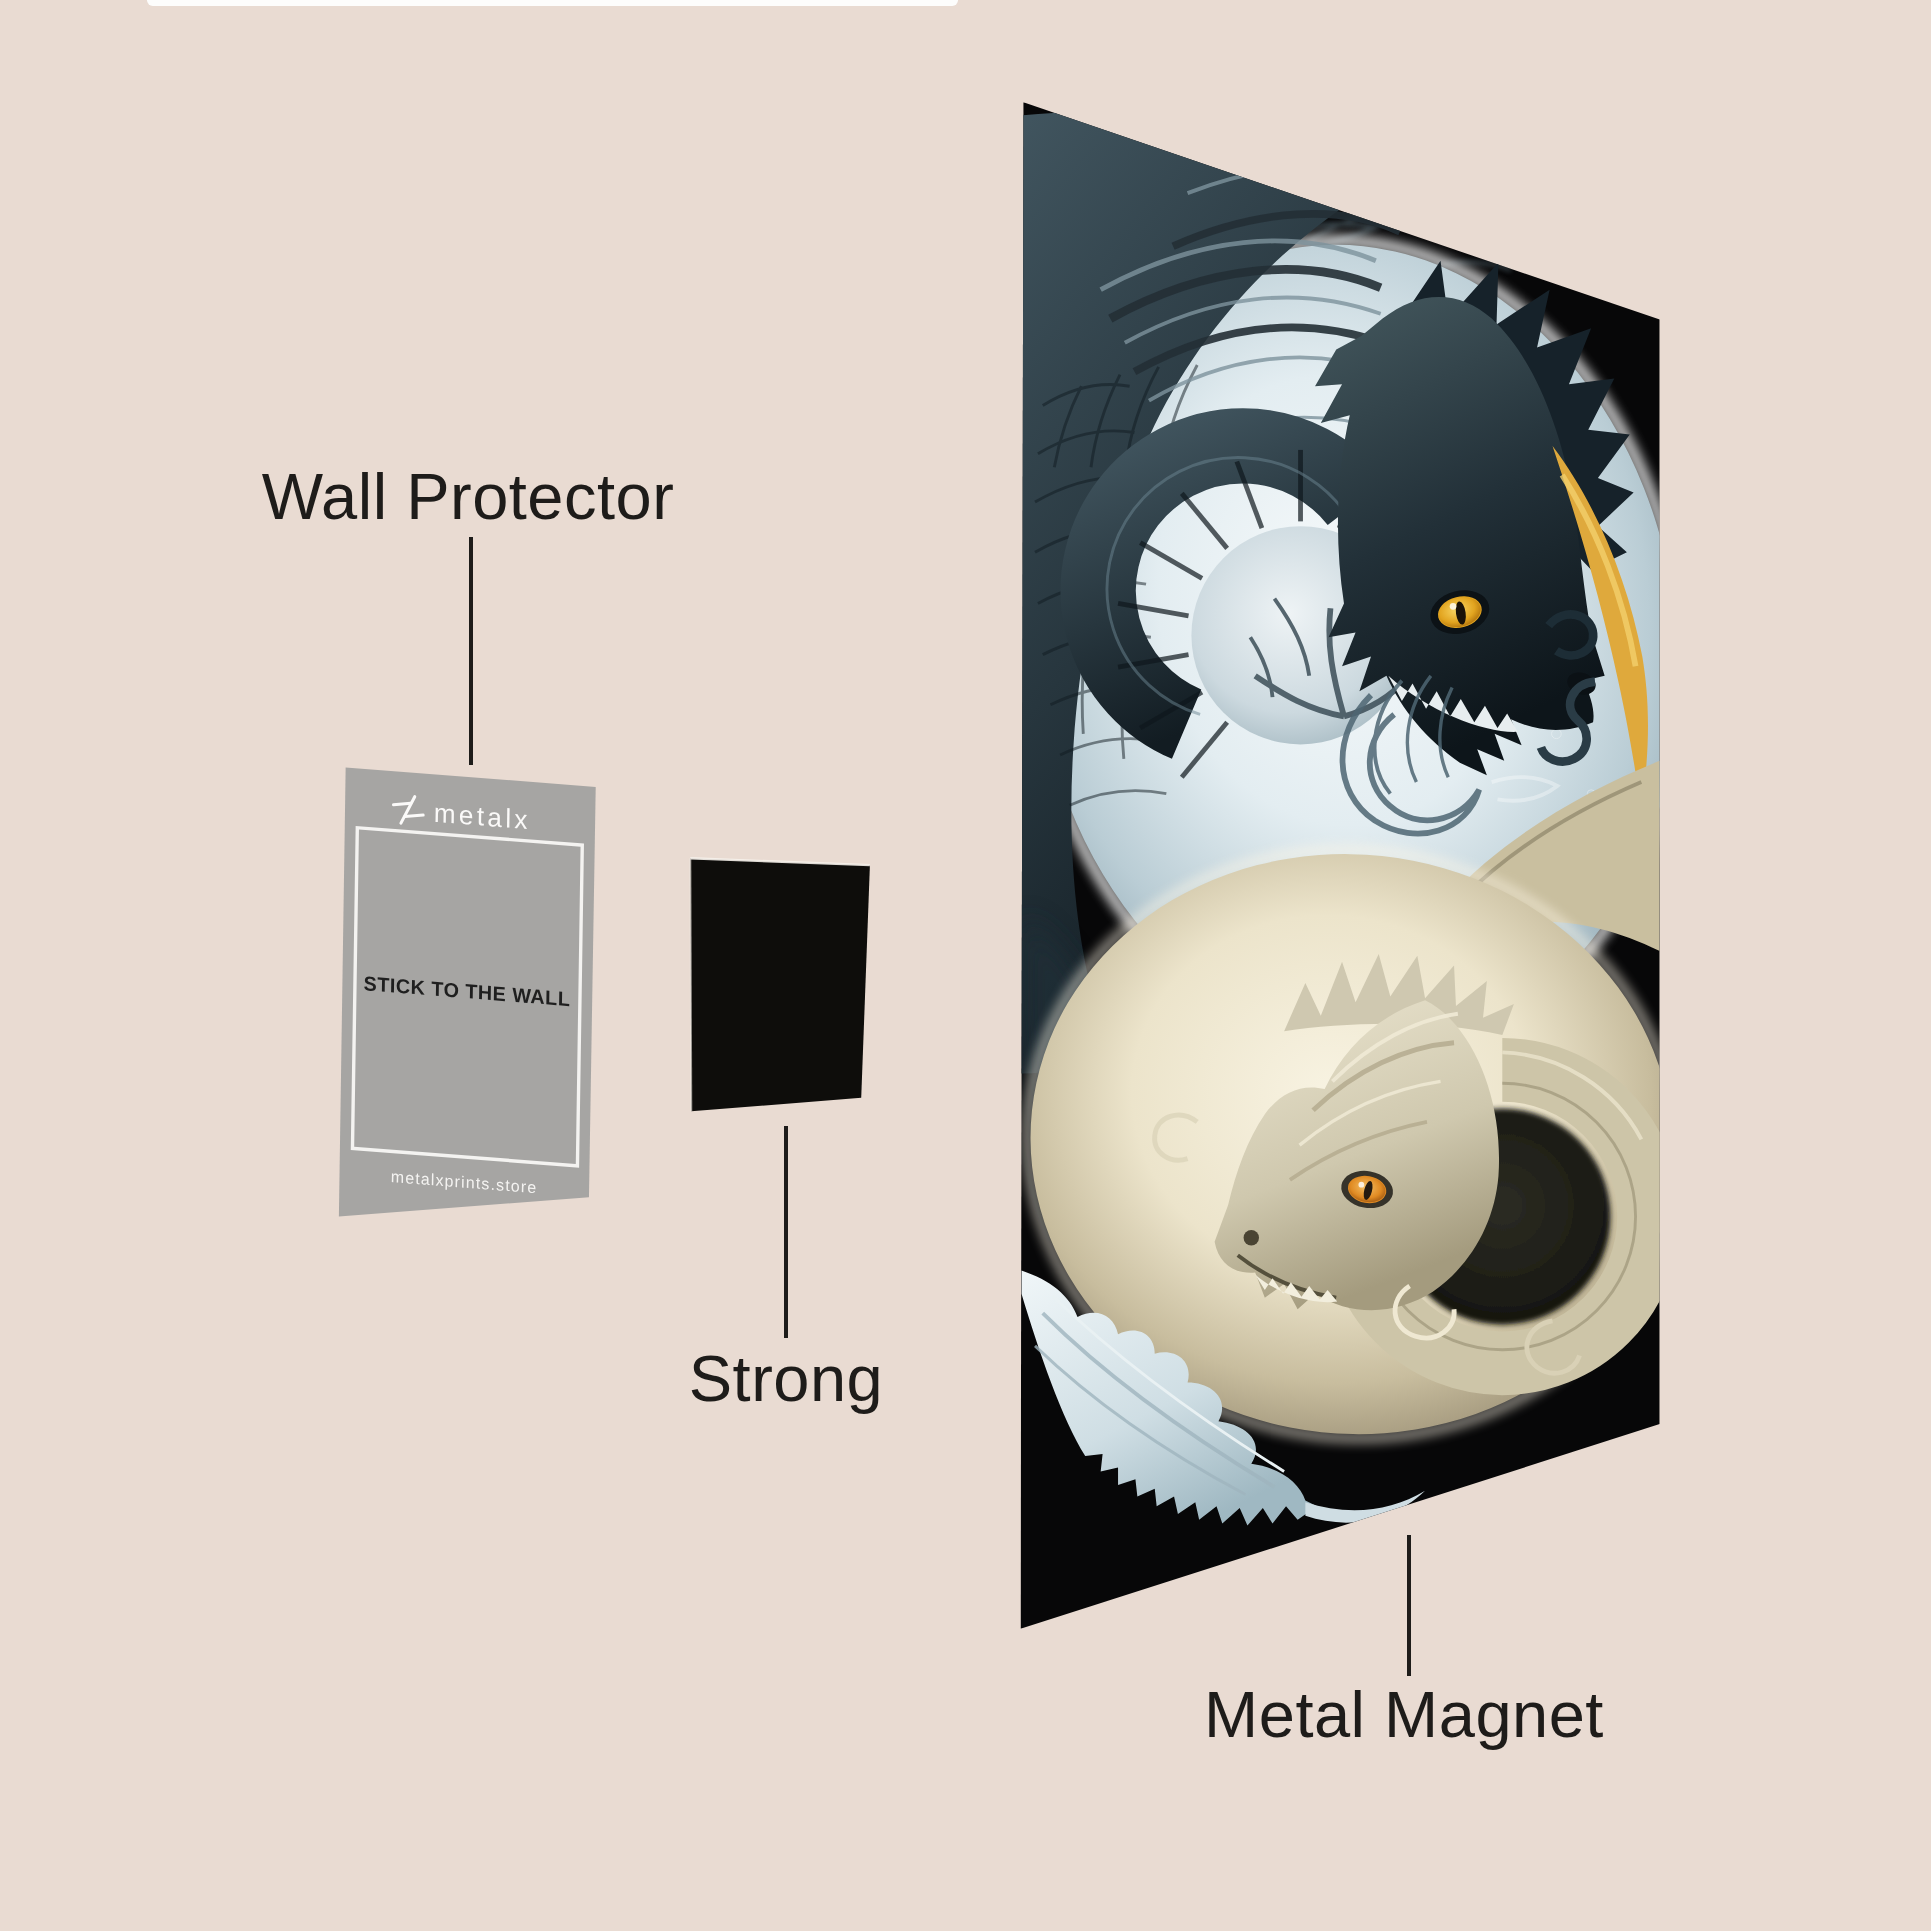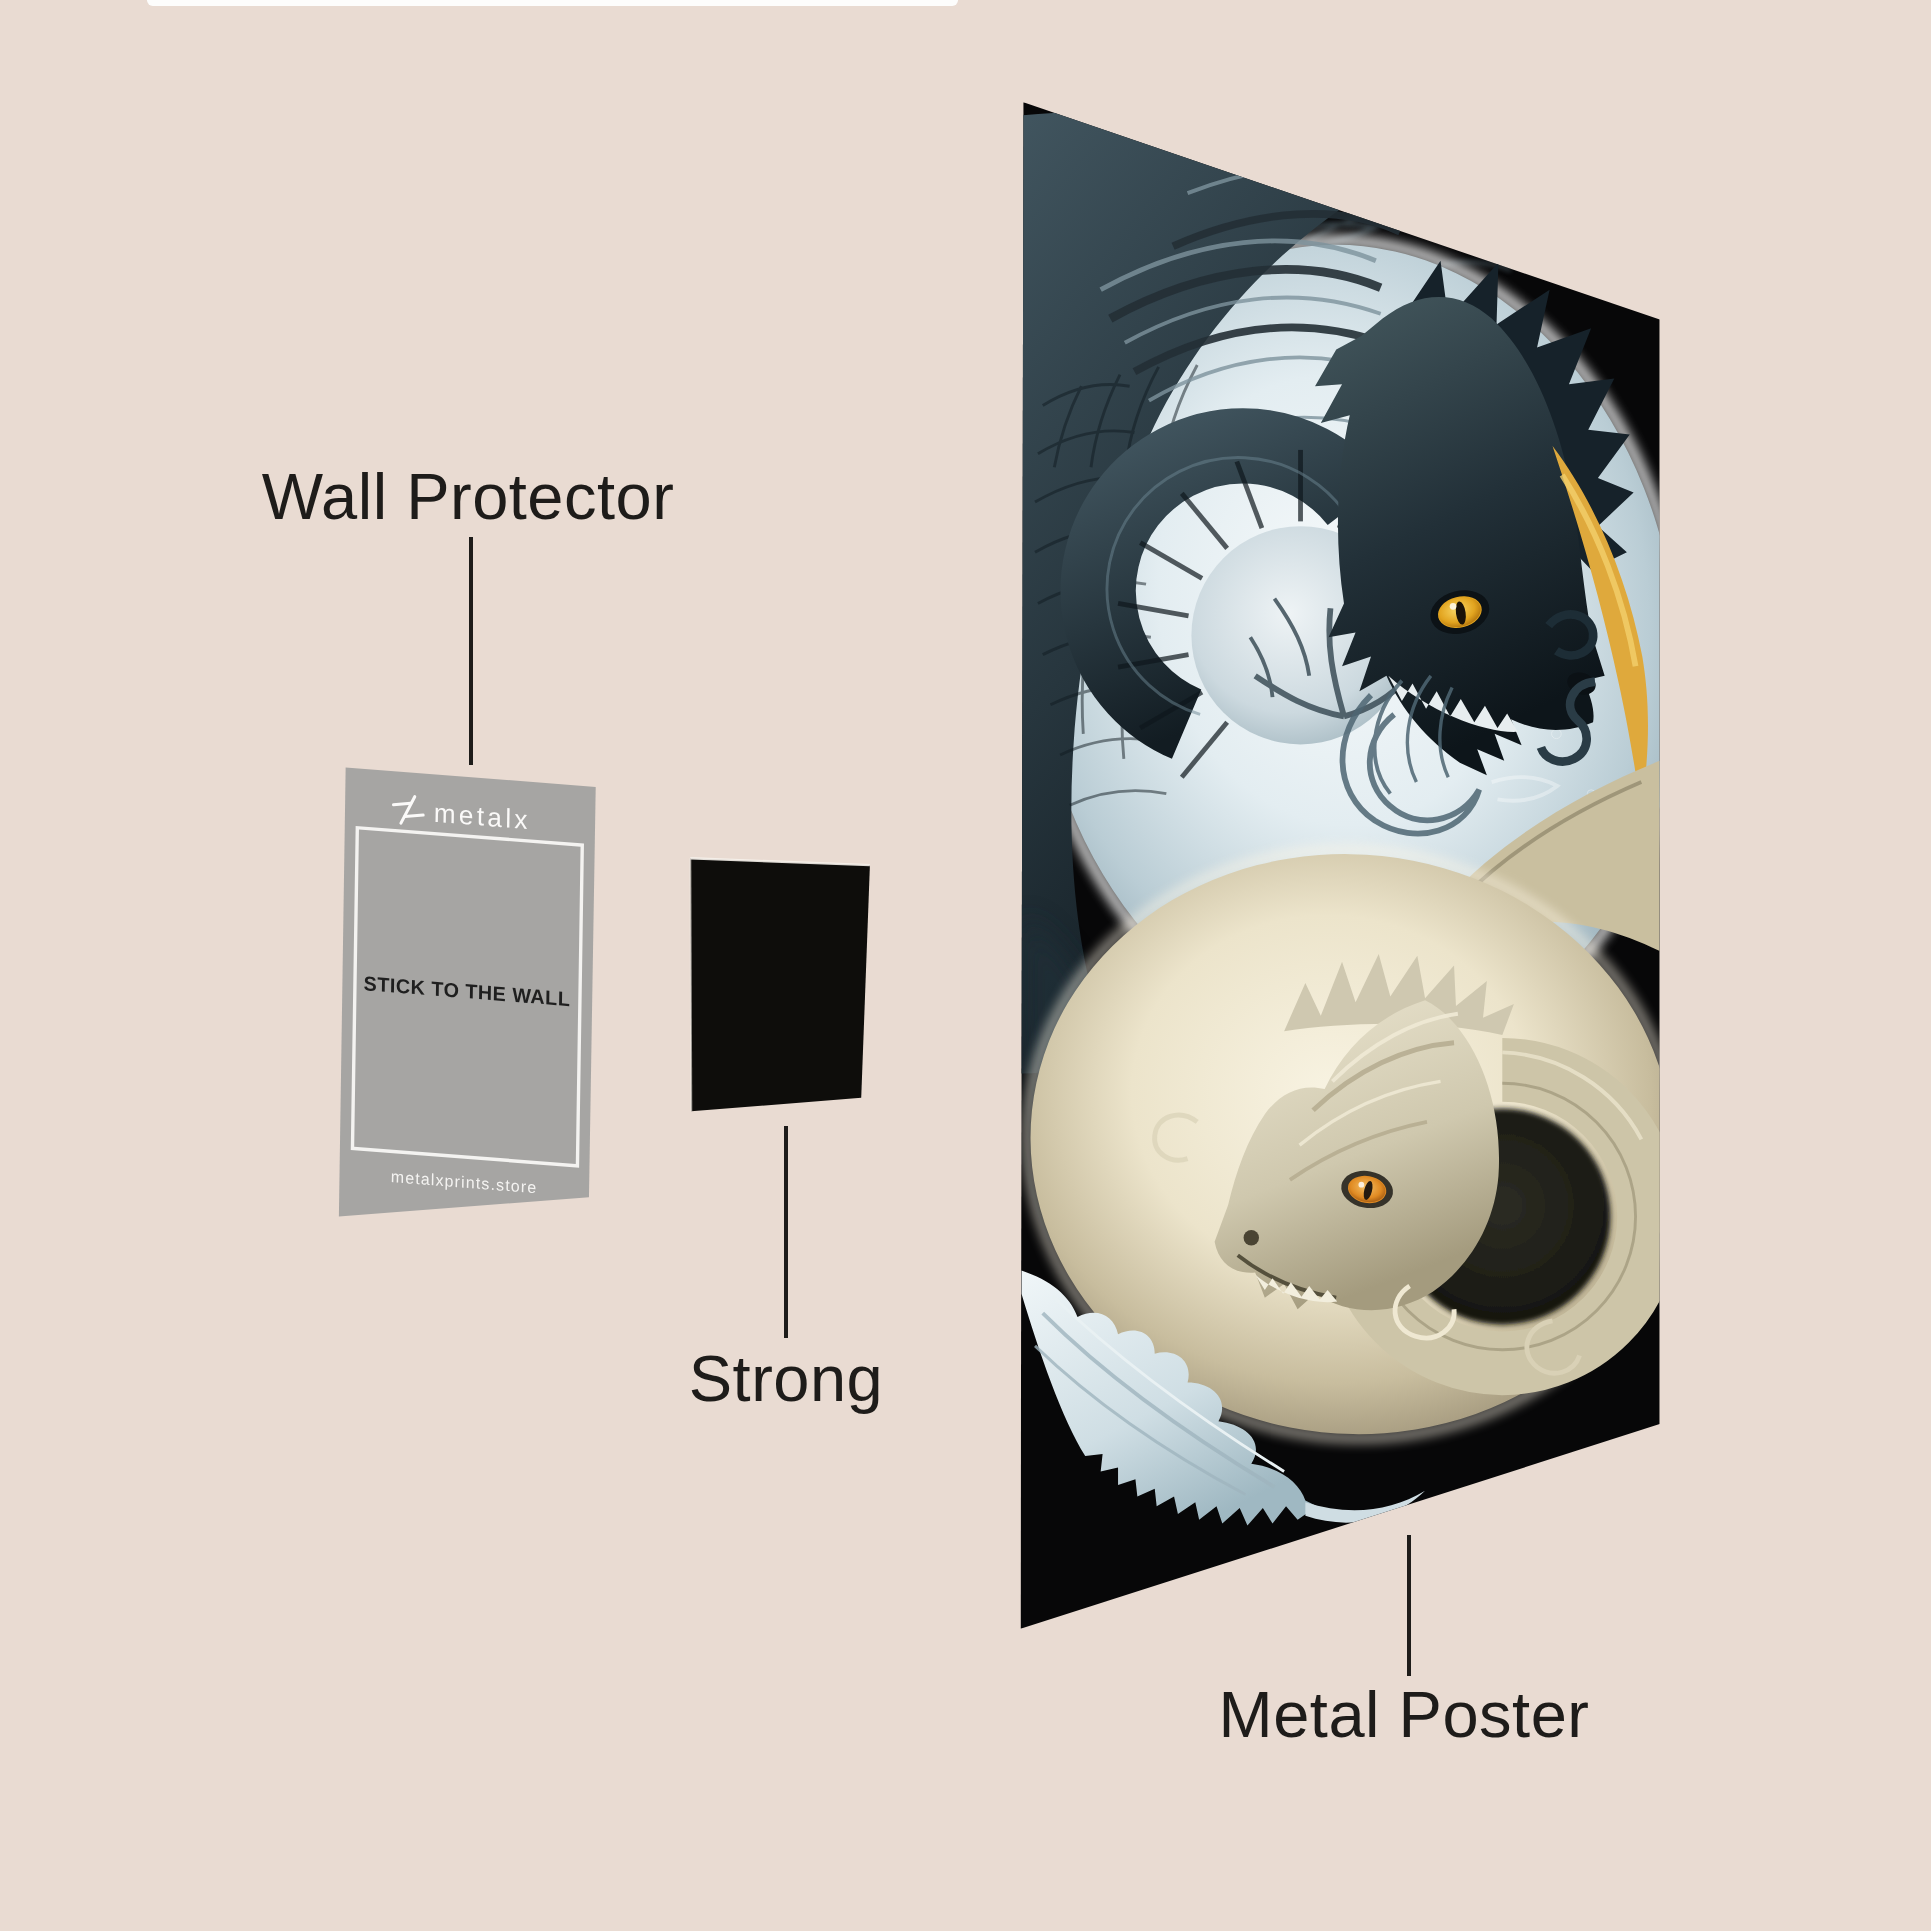--- a/index.html
+++ b/index.html
@@ -28,21 +28,21 @@
   <div class="top-strip"></div>
 
   <div class="label" id="label-wall">Wall Protector</div>
   <div class="pointer" id="pointer-wall"></div>
 
   <div class="label" id="label-magnet">
     <span>Strong</span>
   </div>
   <div class="pointer" id="pointer-magnet"></div>
 
-  <div class="label" id="label-poster">Metal Poster</div>
+  <div class="label" id="label-poster">Metal Magnet</div>
   <div class="pointer" id="pointer-poster"></div>
 
   <svg class="scene" width="1931" height="1931" viewBox="0 0 2000 2000">
     <defs>
       <radialGradient id="gOrb" cx="48%" cy="44%" r="62%">
         <stop offset="0%" stop-color="#f7fafb"></stop>
           <stop offset="45%" stop-color="#e3edf1"></stop>
         <stop offset="78%" stop-color="#bacdd5"></stop>
           <stop offset="100%" stop-color="#93aab5"></stop>
       </radialGradient>

